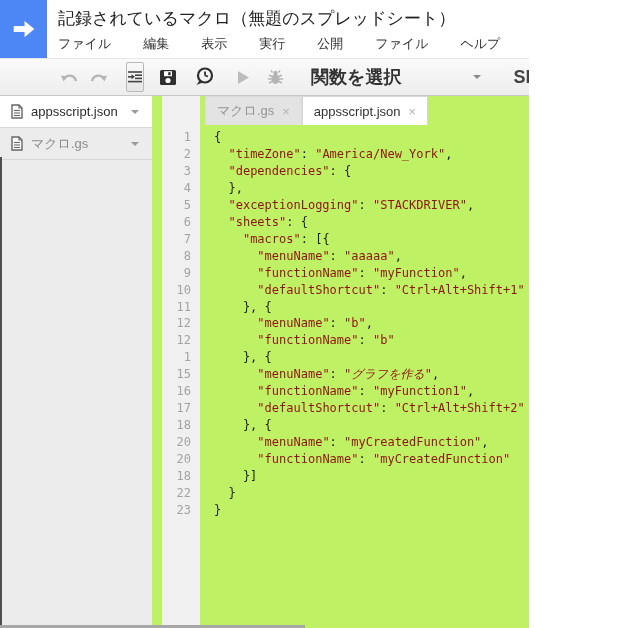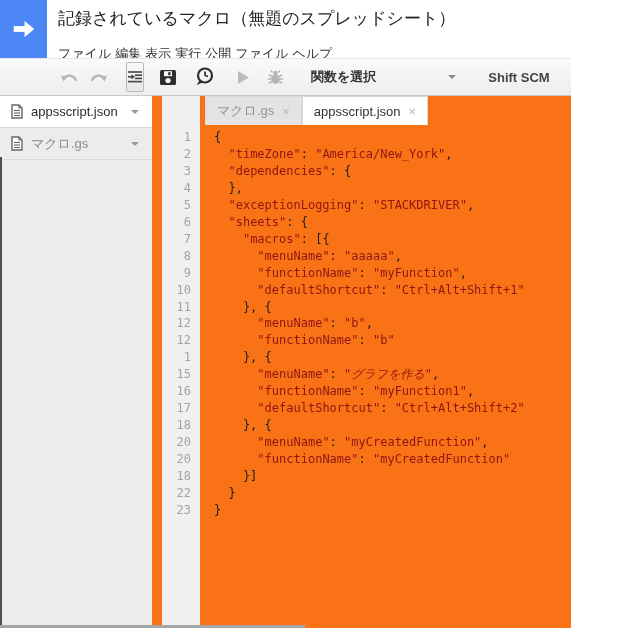--- a/index.html
+++ b/index.html
@@ -1,43 +1,43 @@
 <!DOCTYPE html>
 <html><head>
 <meta charset="utf-8">
 <style>
   * { margin:0; padding:0; box-sizing:border-box; }
   html,body { width:643px; height:628px; overflow:hidden; background:#fff;
               font-family:"Liberation Sans", sans-serif; }
-  .stage { position:relative; width:571px; height:628px; background:#fff; }
+  .stage { position:relative; width:529px; height:628px; background:#fff; }
 
   
   .header { position:absolute; left:0; top:0; right:0; height:57px; background:#fff; }
   .logo { position:absolute; left:0; top:0; width:47px; height:58px; background:#4c87f5;
           display:flex; align-items:center; justify-content:center; }
   .title { position:absolute; left:58px; top:7px; font-size:17px; color:#212121; white-space:nowrap; }
-  .menubar { position:absolute; left:58px; top:45px; display:flex; gap:4px; }
+  .menubar { position:absolute; left:58px; top:35px; display:flex; gap:32px; }
   .menu-item { font-size:13px; color:#333; cursor:pointer; white-space:nowrap; }
 
   
   .toolbar { position:absolute; left:0; top:58px; right:0; height:38px;
              background:linear-gradient(#fafafa,#ededed); border-top:1px solid #e7e7e7;
              border-bottom:1px solid #c9c9c9; display:flex; align-items:center; overflow:hidden; }
   .tb-sep { width:1px; align-self:stretch; background:#d9d9d9; }
   .tb-icon { display:flex; align-items:center; justify-content:center; }
   .tb-btnbox { width:38px; height:30px; border:1px solid #b9b9b9; border-radius:2px;
                background:linear-gradient(#f9f9f9,#e6e6e6); display:flex; align-items:center;
                justify-content:center; }
-  .tb-textbtn { font-size:13px; font-weight:bold; color:#444; white-space:nowrap;
+  .tb-textbtn { font-size:18px; font-weight:bold; color:#444; white-space:nowrap;
                 display:flex; align-items:center; height:100%;gap:32px; }
   .caret-down { width:0; height:0; border-left:4px solid transparent;
                 border-right:4px solid transparent; border-top:4px solid #888; display:inline-block; }
 
   
-  .content { position:absolute; left:0; top:96px; right:0; bottom:0; background:#f97316; }
+  .content { position:absolute; left:0; top:96px; right:0; bottom:0; background:#bef264; }
 
   .sidebar { position:absolute; left:0; top:0; bottom:0; width:152px; background:#ececec; }
   .file-row { height:32px; display:flex; align-items:center; padding-left:11px;
               border-bottom:1px solid #d9d9d9; background:#ececec; cursor:pointer; }
   .file-row.selected { background:#fff; }
   .file-label { font-size:13px; margin-left:8px; color:#8c8c8c; white-space:nowrap; }
   .file-row.selected .file-label { color:#2b2b2b; }
   .file-caret { margin-left:auto; margin-right:13px; border-top-color:#9a9a9a; }
 
   .editor-region { position:absolute; left:162px; top:0; right:0; bottom:0; display:flex; }

